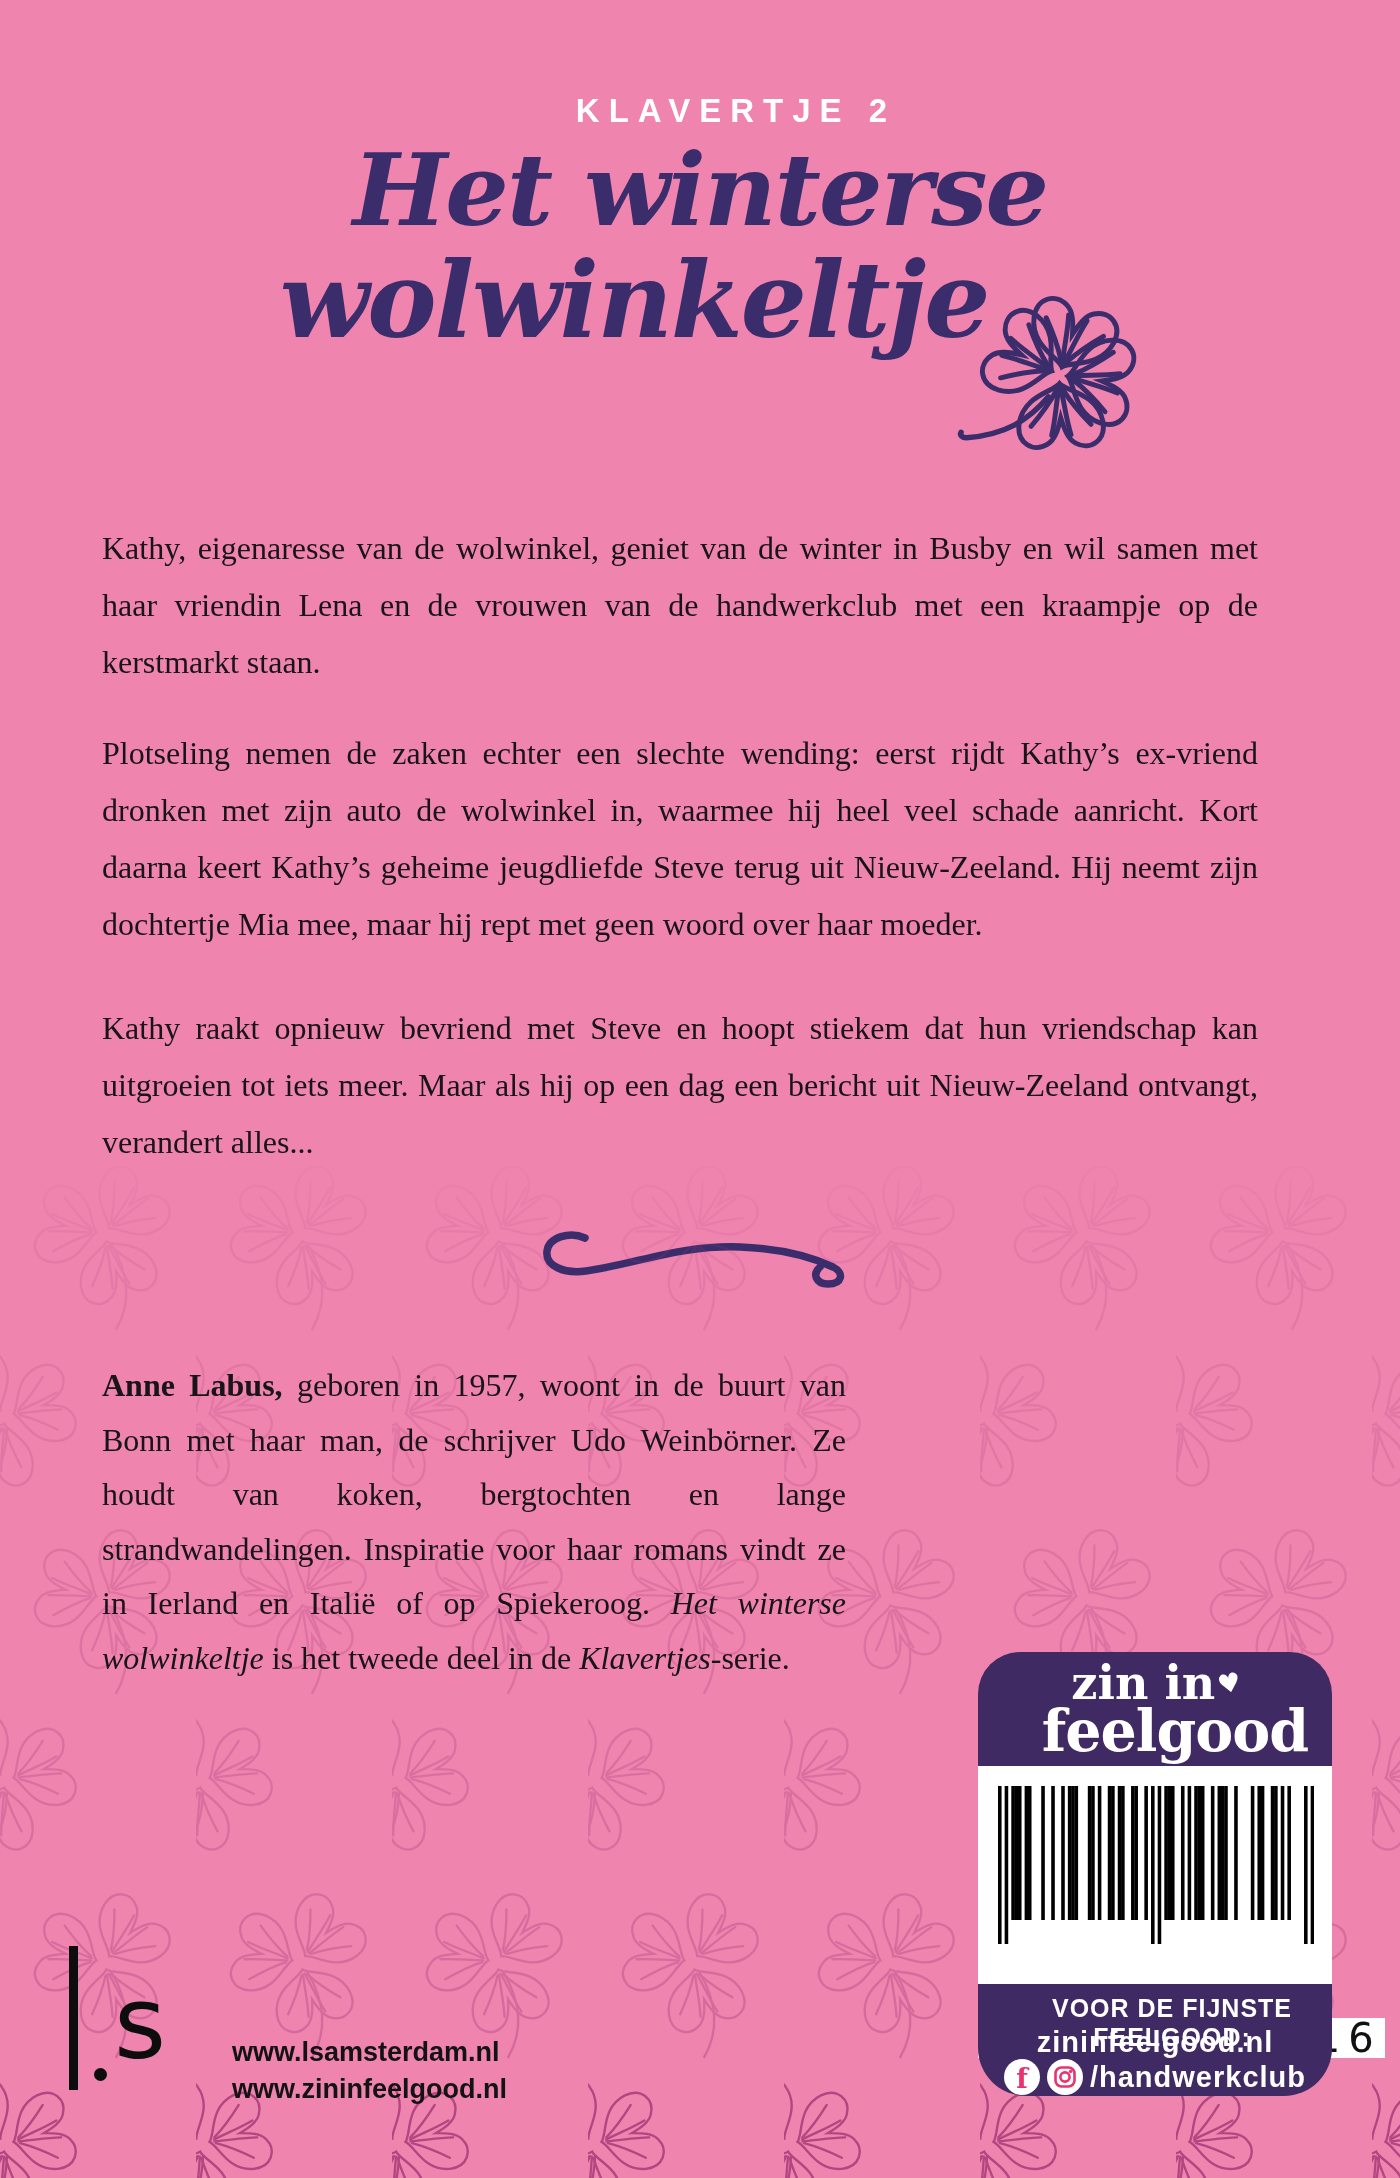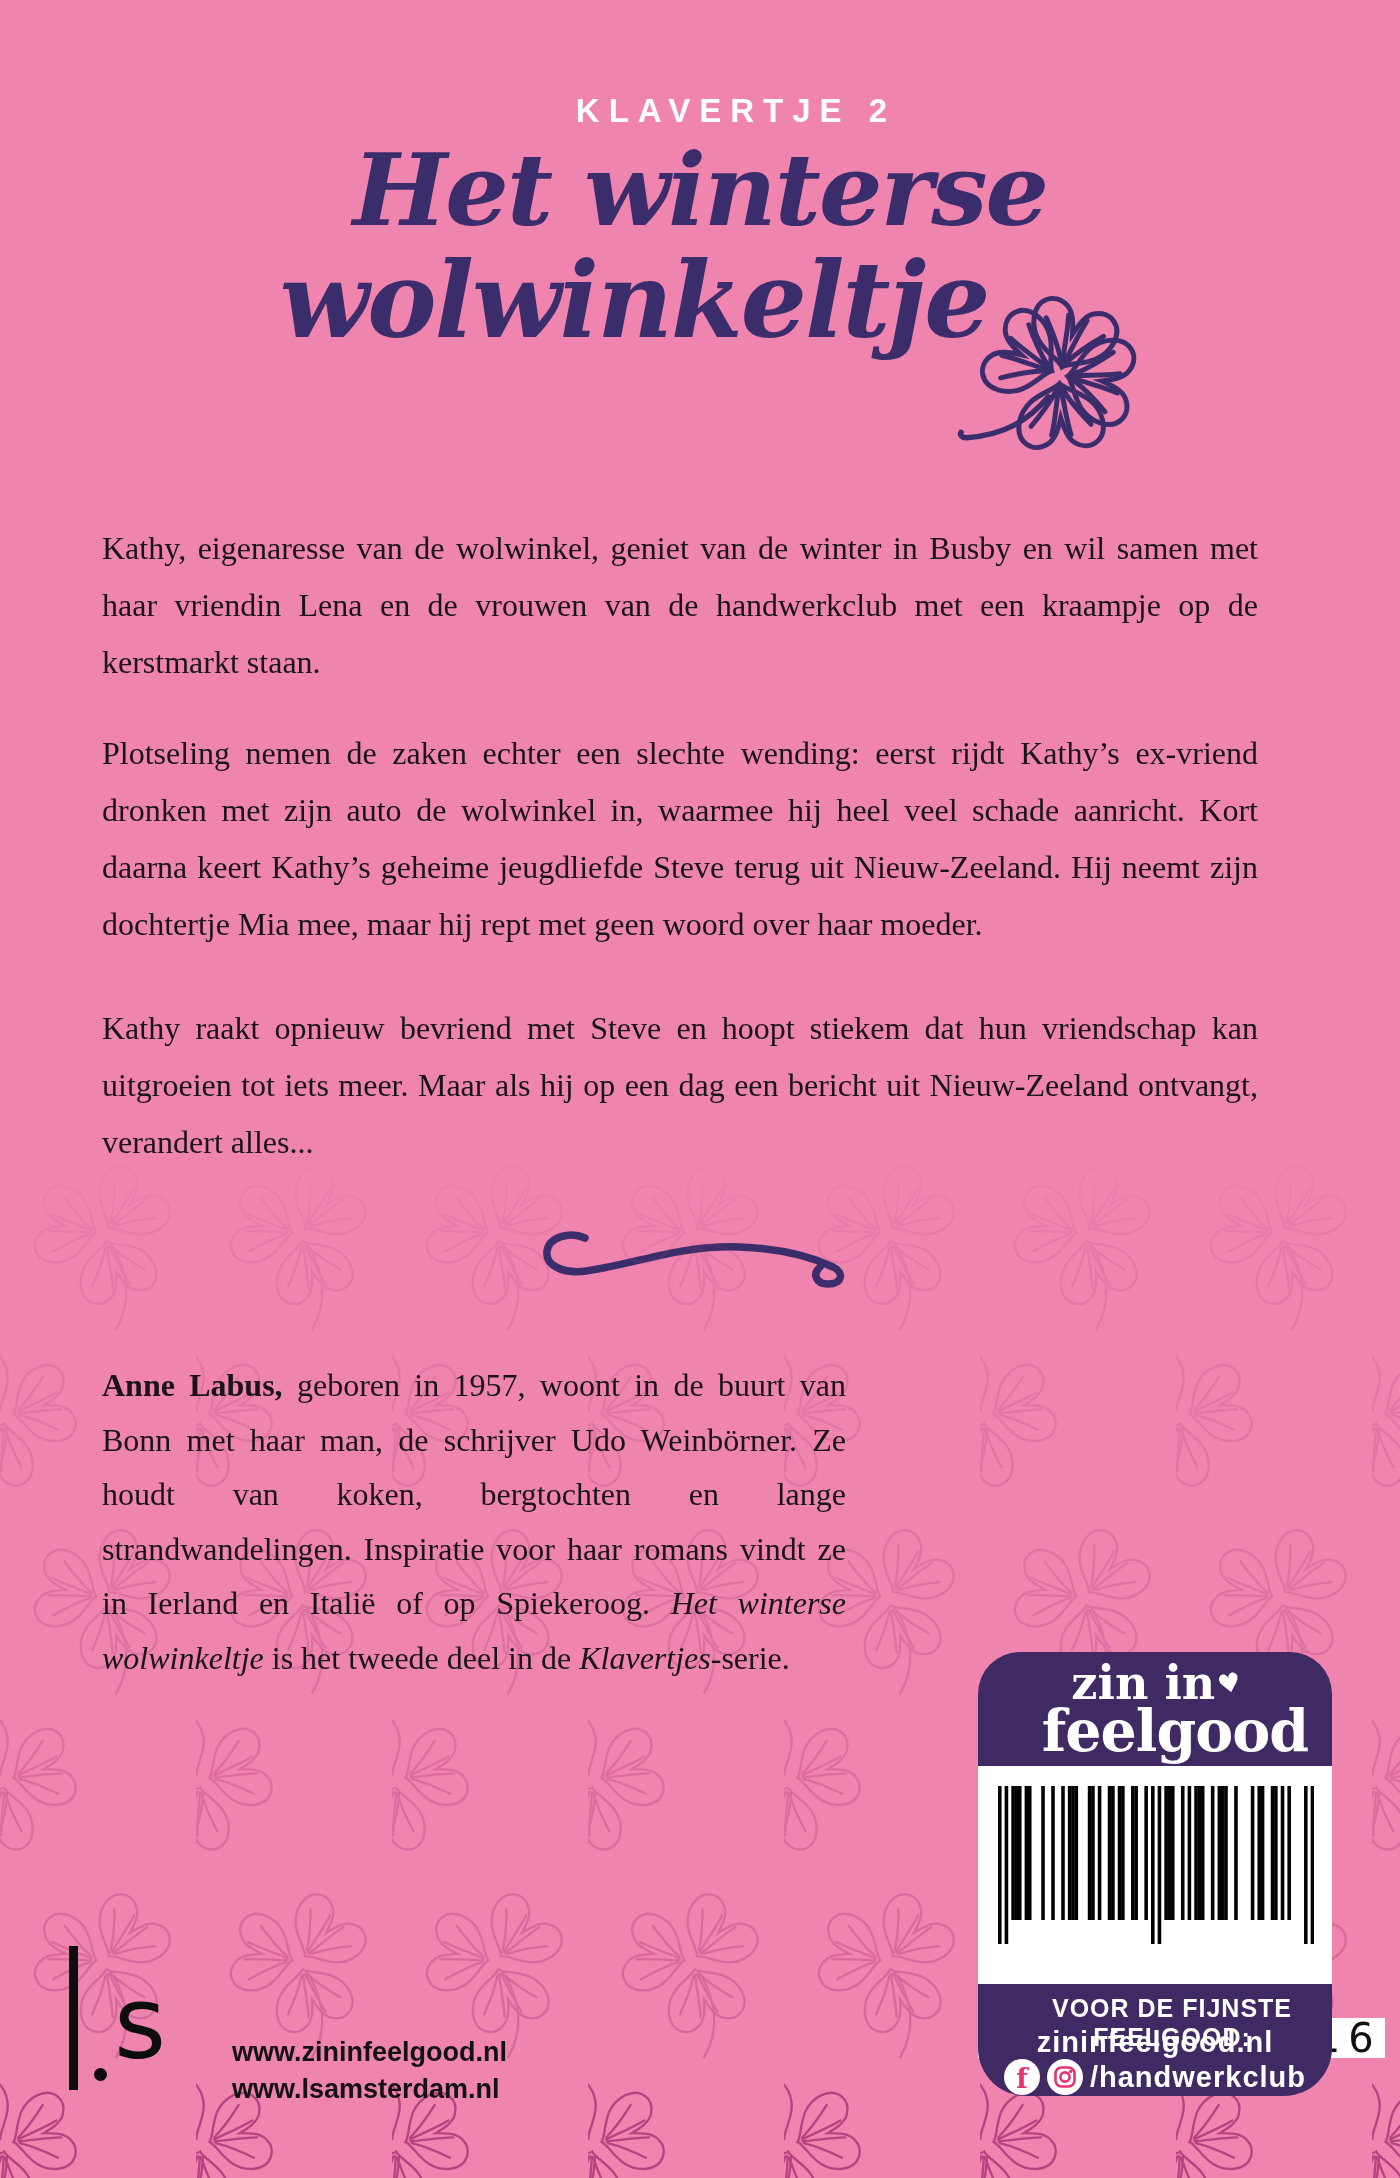--- a/index.html
+++ b/index.html
@@ -233,17 +233,17 @@
       </div>
     </div>
   </div>
 
   <div class="abs pub-logo">
     <div class="abs pub-l-bar"></div>
     <div class="abs pub-dot"></div>
     <div class="abs pub-s">s</div>
   </div>
   <div class="abs pub-sites">
+    <div>www.lsamsterdam.nl</div>
     <div>www.zininfeelgood.nl</div>
-    <div>www.lsamsterdam.nl</div>
   </div>
 
 </div>
 
 </body></html>

